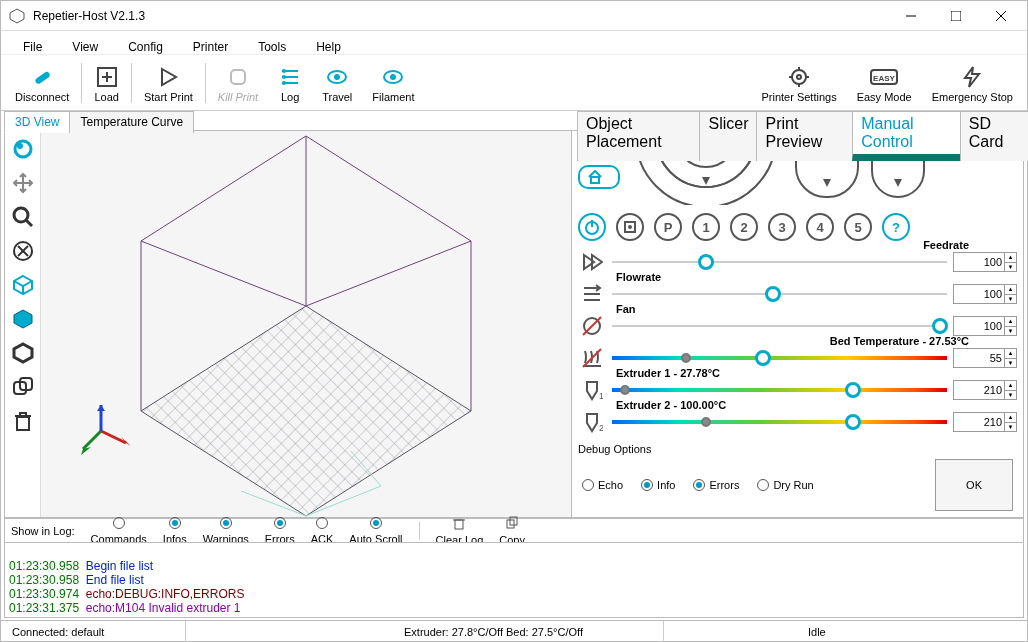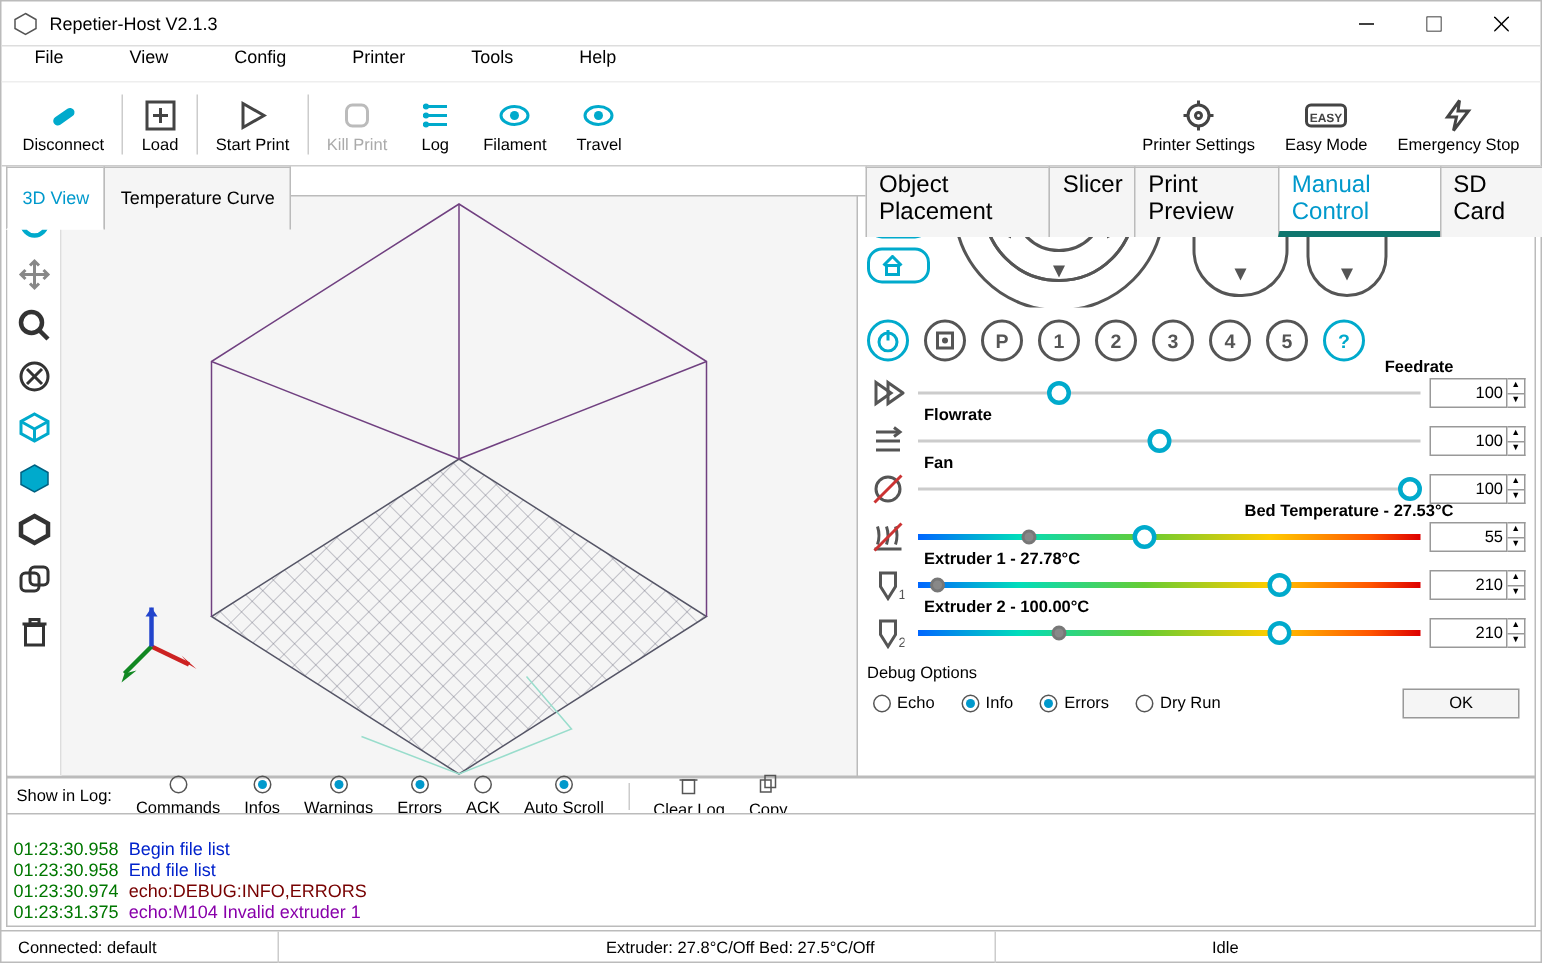--- a/index.html
+++ b/index.html
@@ -6,39 +6,39 @@
 body { width: 1028px; height: 642px; background: #fff; overflow: hidden; border: 1px solid #bbb; font-size:12px; }
 
 
 .titlebar { height: 30px; display:flex; align-items:center; padding: 0 4px 0 8px; border-bottom:1px solid #ddd; }
 .titlebar .appicon { width:16px; height:16px; margin-right:8px; }
 .titlebar .title { flex:1; font-size:12px; }
 .titlebar .winbtns { display:flex; }
 .titlebar .winbtn { width:45px; height:28px; display:flex; align-items:center; justify-content:center; }
 
 
-.menubar { height:24px; display:flex; align-items:flex-start; padding: 0 8px; border-bottom:1px solid #eee; gap:16px; }
+.menubar { height:24px; display:flex; align-items:flex-end; padding: 0 8px; border-bottom:1px solid #eee; gap:2px; }
 .menubar .mitem { padding: 0 14px; font-size:12px; }
 
 
 .toolbar { height:56px; display:flex; align-items:center; padding: 0 4px; border-bottom:1px solid #ccc; }
 .tbtn { display:flex; flex-direction:column; align-items:center; justify-content:center; padding: 0 10px; height:100%; font-size:11px; position:relative; }
 .tbtn .ticon { height:28px; display:flex; align-items:center; justify-content:flex-end; }
 .tdiv { width:1px; height:40px; background:#ccc; margin: 0 2px; }
 .tspacer { flex:1; }
 
 
 .lefttabs { position:absolute; top:111px; left:4px; display:flex; font-size:12px; z-index:5; }
-.lefttabs .tab { padding:13px 10px; border:1px solid #bbb; border-bottom:none; background:#f5f5f5; margin-right:-1px; }
+.lefttabs .tab { padding:3px 10px; border:1px solid #bbb; border-bottom:none; background:#f5f5f5; margin-right:-1px; }
 .lefttabs .tab.active { background:#fff; color:#0099cc; border-bottom:1px solid #fff; }
 
 
 .righttabs { position:absolute; top:111px; left:577px; display:flex; font-size:16px; z-index:5; }
 .righttabs .tab { padding:3px 8px; border:1px solid #bbb; border-bottom:none; background:#f5f5f5; margin-right:-1px; }
-.righttabs .tab.active { background:#fff; color:#0099cc; border-bottom:4px solid #0f766e; }
+.righttabs .tab.active { background:#fff; color:#0099cc; border-bottom:7px solid #0f766e; }
 
 
 .mainarea { position:absolute; top:130px; left:4px; right:4px; bottom:124px; display:flex; }
 
 
 .viewport { flex:0 0 568px; border:1px solid #bbb; background:#f5f5f5; display:flex; position:relative; }
 .vsidebar { width:36px; background:#fff; border-right:1px solid #ddd; display:flex; flex-direction:column; align-items:center; padding-top:4px; gap:6px; }
 .vsb { width:28px; height:28px; display:flex; align-items:center; justify-content:center; }
 
 
@@ -66,21 +66,21 @@
 .sspin { width:12px; height:20px; display:flex; flex-direction:column; border:1px solid #999; border-left:none;}
 .sspin div { flex:1; display:flex; align-items:center; justify-content:center; font-size:6px; border-bottom:1px solid #999;}
 .sspin div:last-child{border-bottom:none;}
 
 
 .dbgheader { margin-top:10px; font-size:11px; }
 .dbgrow { display:flex; align-items:center; gap:18px; margin-top:4px; padding:0 4px;}
 .radio { display:flex; align-items:center; gap:4px; font-size:11px;}
 .radio .rdot { width:12px; height:12px; border-radius:50%; border:1px solid #555; display:flex; align-items:center; justify-content:center;}
 .radio .rdot.on::after{content:''; width:6px; height:6px; border-radius:50%; background:#0099cc;}
-.okbtn { margin-left:auto; padding:3px 30px; border:1px solid #999; background:#f5f5f5; font-size:11px;}
+.okbtn { margin-left:auto; padding:19px 30px; border:1px solid #999; background:#f5f5f5; font-size:11px;}
 
 
 .jogarea { display:flex; gap:6px; margin-left:6px; }
 
 
 .logtoolbar { position:absolute; bottom:100px; left:4px; right:4px; height:24px; border:1px solid #bbb; border-bottom:none; display:flex; align-items:center; padding:2px 6px; gap:16px; font-size:11px;}
 .chk { display:flex; align-items:center; gap:4px;flex-direction:column;}
 .chk .cdot { width:12px; height:12px; border-radius:50%; border:1px solid #555; display:flex; align-items:center; justify-content:center;}
 .chk .cdot.on::after{content:''; width:6px; height:6px; border-radius:50%; background:#0099cc;}
 .vsep { width:1px; height:18px; background:#ccc;}
@@ -92,21 +92,21 @@
 .msgD { color:#770000;}
 .msgE { color:#8800aa;}
 
 
 .statusbar { position:absolute; bottom:0; left:0; right:0; height:22px; border-top:1px solid #bbb; display:flex; align-items:center; font-size:11px; padding:0 6px;}
 .statusbar .scell { padding:0 6px; border-right:1px solid #ccc; height:100%; display:flex; align-items:center;}
 .statusbar .scell:last-child{border-right:none;}
 .stspacer{flex:1;}
 
 svg { display:block; }
-.disabled { color:#aaa;}
+.disabled { color:#aaa;font-style:italic;}
 </style>
 </head>
 <body>
 
 <div class="titlebar">
   <span class="appicon">
     <svg width="16" height="16">
         <polygon points="8,1 15,5 15,11 8,15 1,11 1,5" fill="none" stroke="#555" stroke-width="1"></polygon>
       </svg>
   </span>
@@ -191,30 +191,30 @@
       </span>
     <span>Log</span>
   </div>
   <div class="tbtn">
     <span class="ticon">
         <svg width="24" height="24">
           <ellipse cx="12" cy="12" rx="9" ry="6" fill="none" stroke="#00aacc" stroke-width="2"></ellipse>
           <circle cx="12" cy="12" r="3" fill="#00aacc"></circle>
         </svg>
       </span>
-    <span>Filament</span>
+    <span>Travel</span>
   </div>
   <div class="tbtn">
     <span class="ticon">
         <svg width="24" height="24">
           <ellipse cx="12" cy="12" rx="9" ry="6" fill="none" stroke="#00aacc" stroke-width="2"></ellipse>
           <circle cx="12" cy="12" r="3" fill="#00aacc"></circle>
         </svg>
       </span>
-    <span>Travel</span>
+    <span>Filament</span>
   </div>
   <div class="tspacer"></div>
   <div class="tbtn">
     <span class="ticon">
         <svg width="24" height="24">
           <circle cx="12" cy="12" r="7" fill="none" stroke="#444" stroke-width="2"></circle>
           <circle cx="12" cy="12" r="2" fill="none" stroke="#444" stroke-width="2"></circle>
           <g stroke="#444" stroke-width="2">
             <line x1="12" y1="2" x2="12" y2="5"></line>
             <line x1="12" y1="19" x2="12" y2="22"></line>

